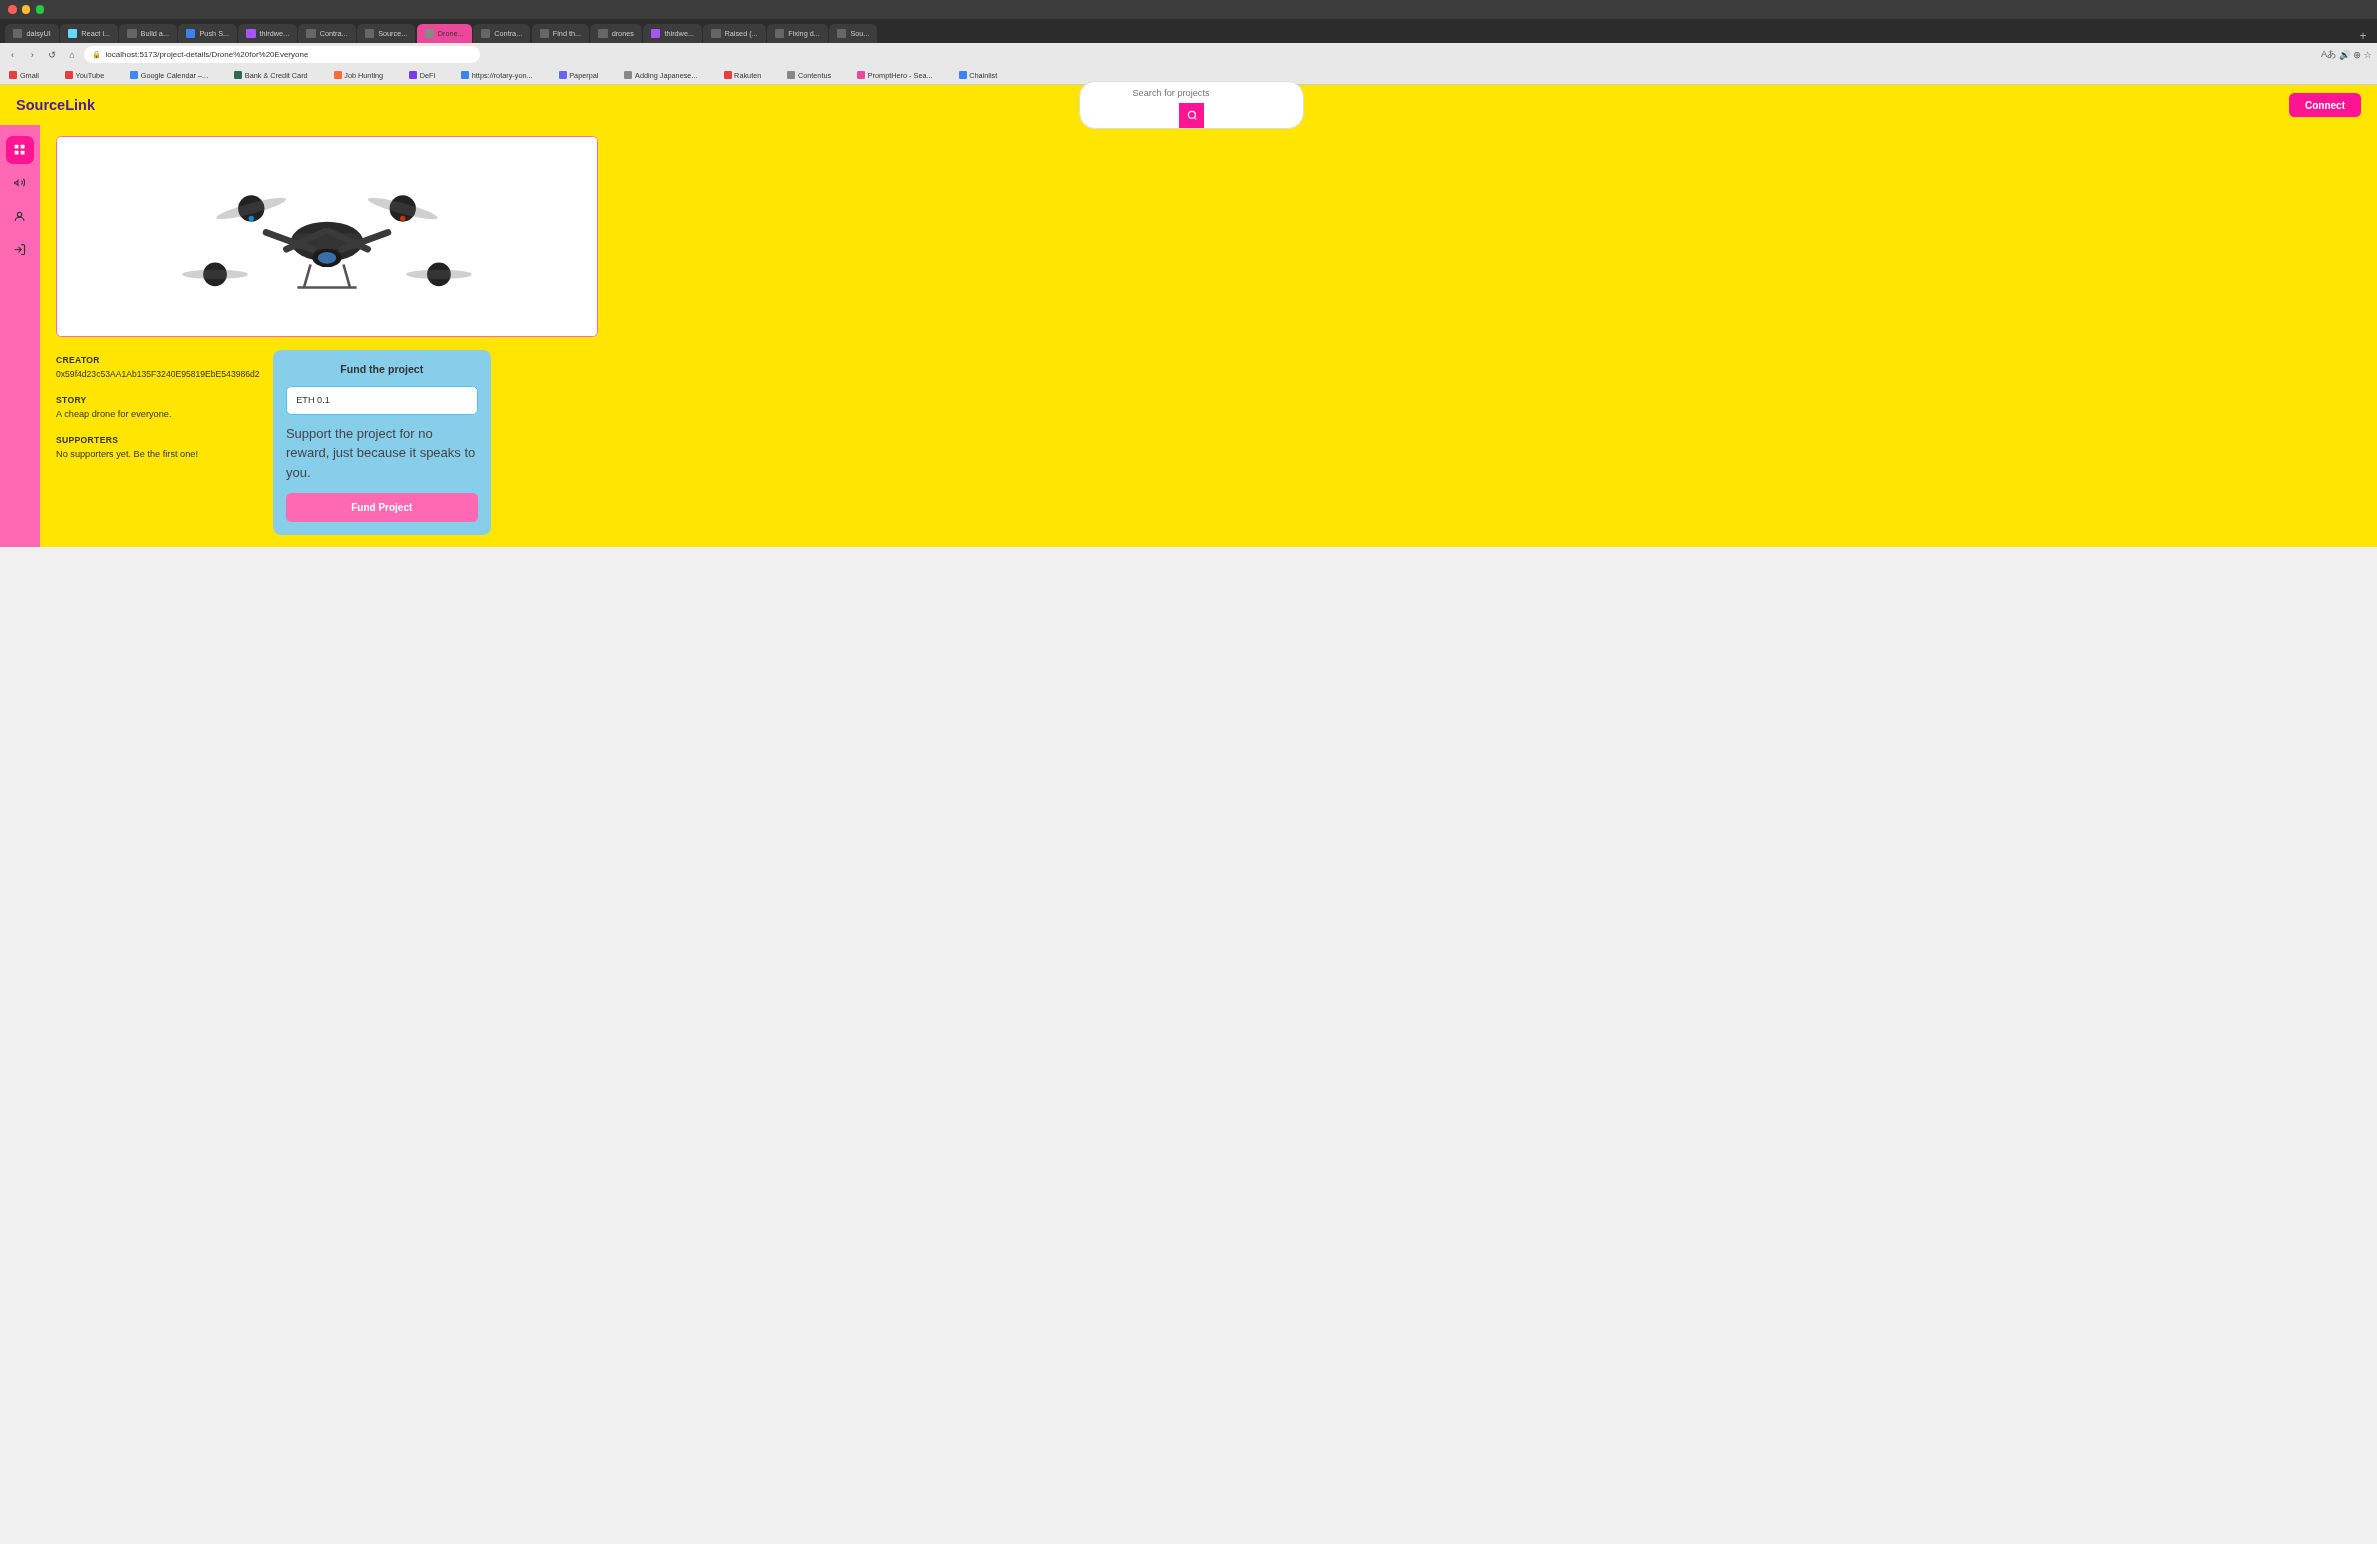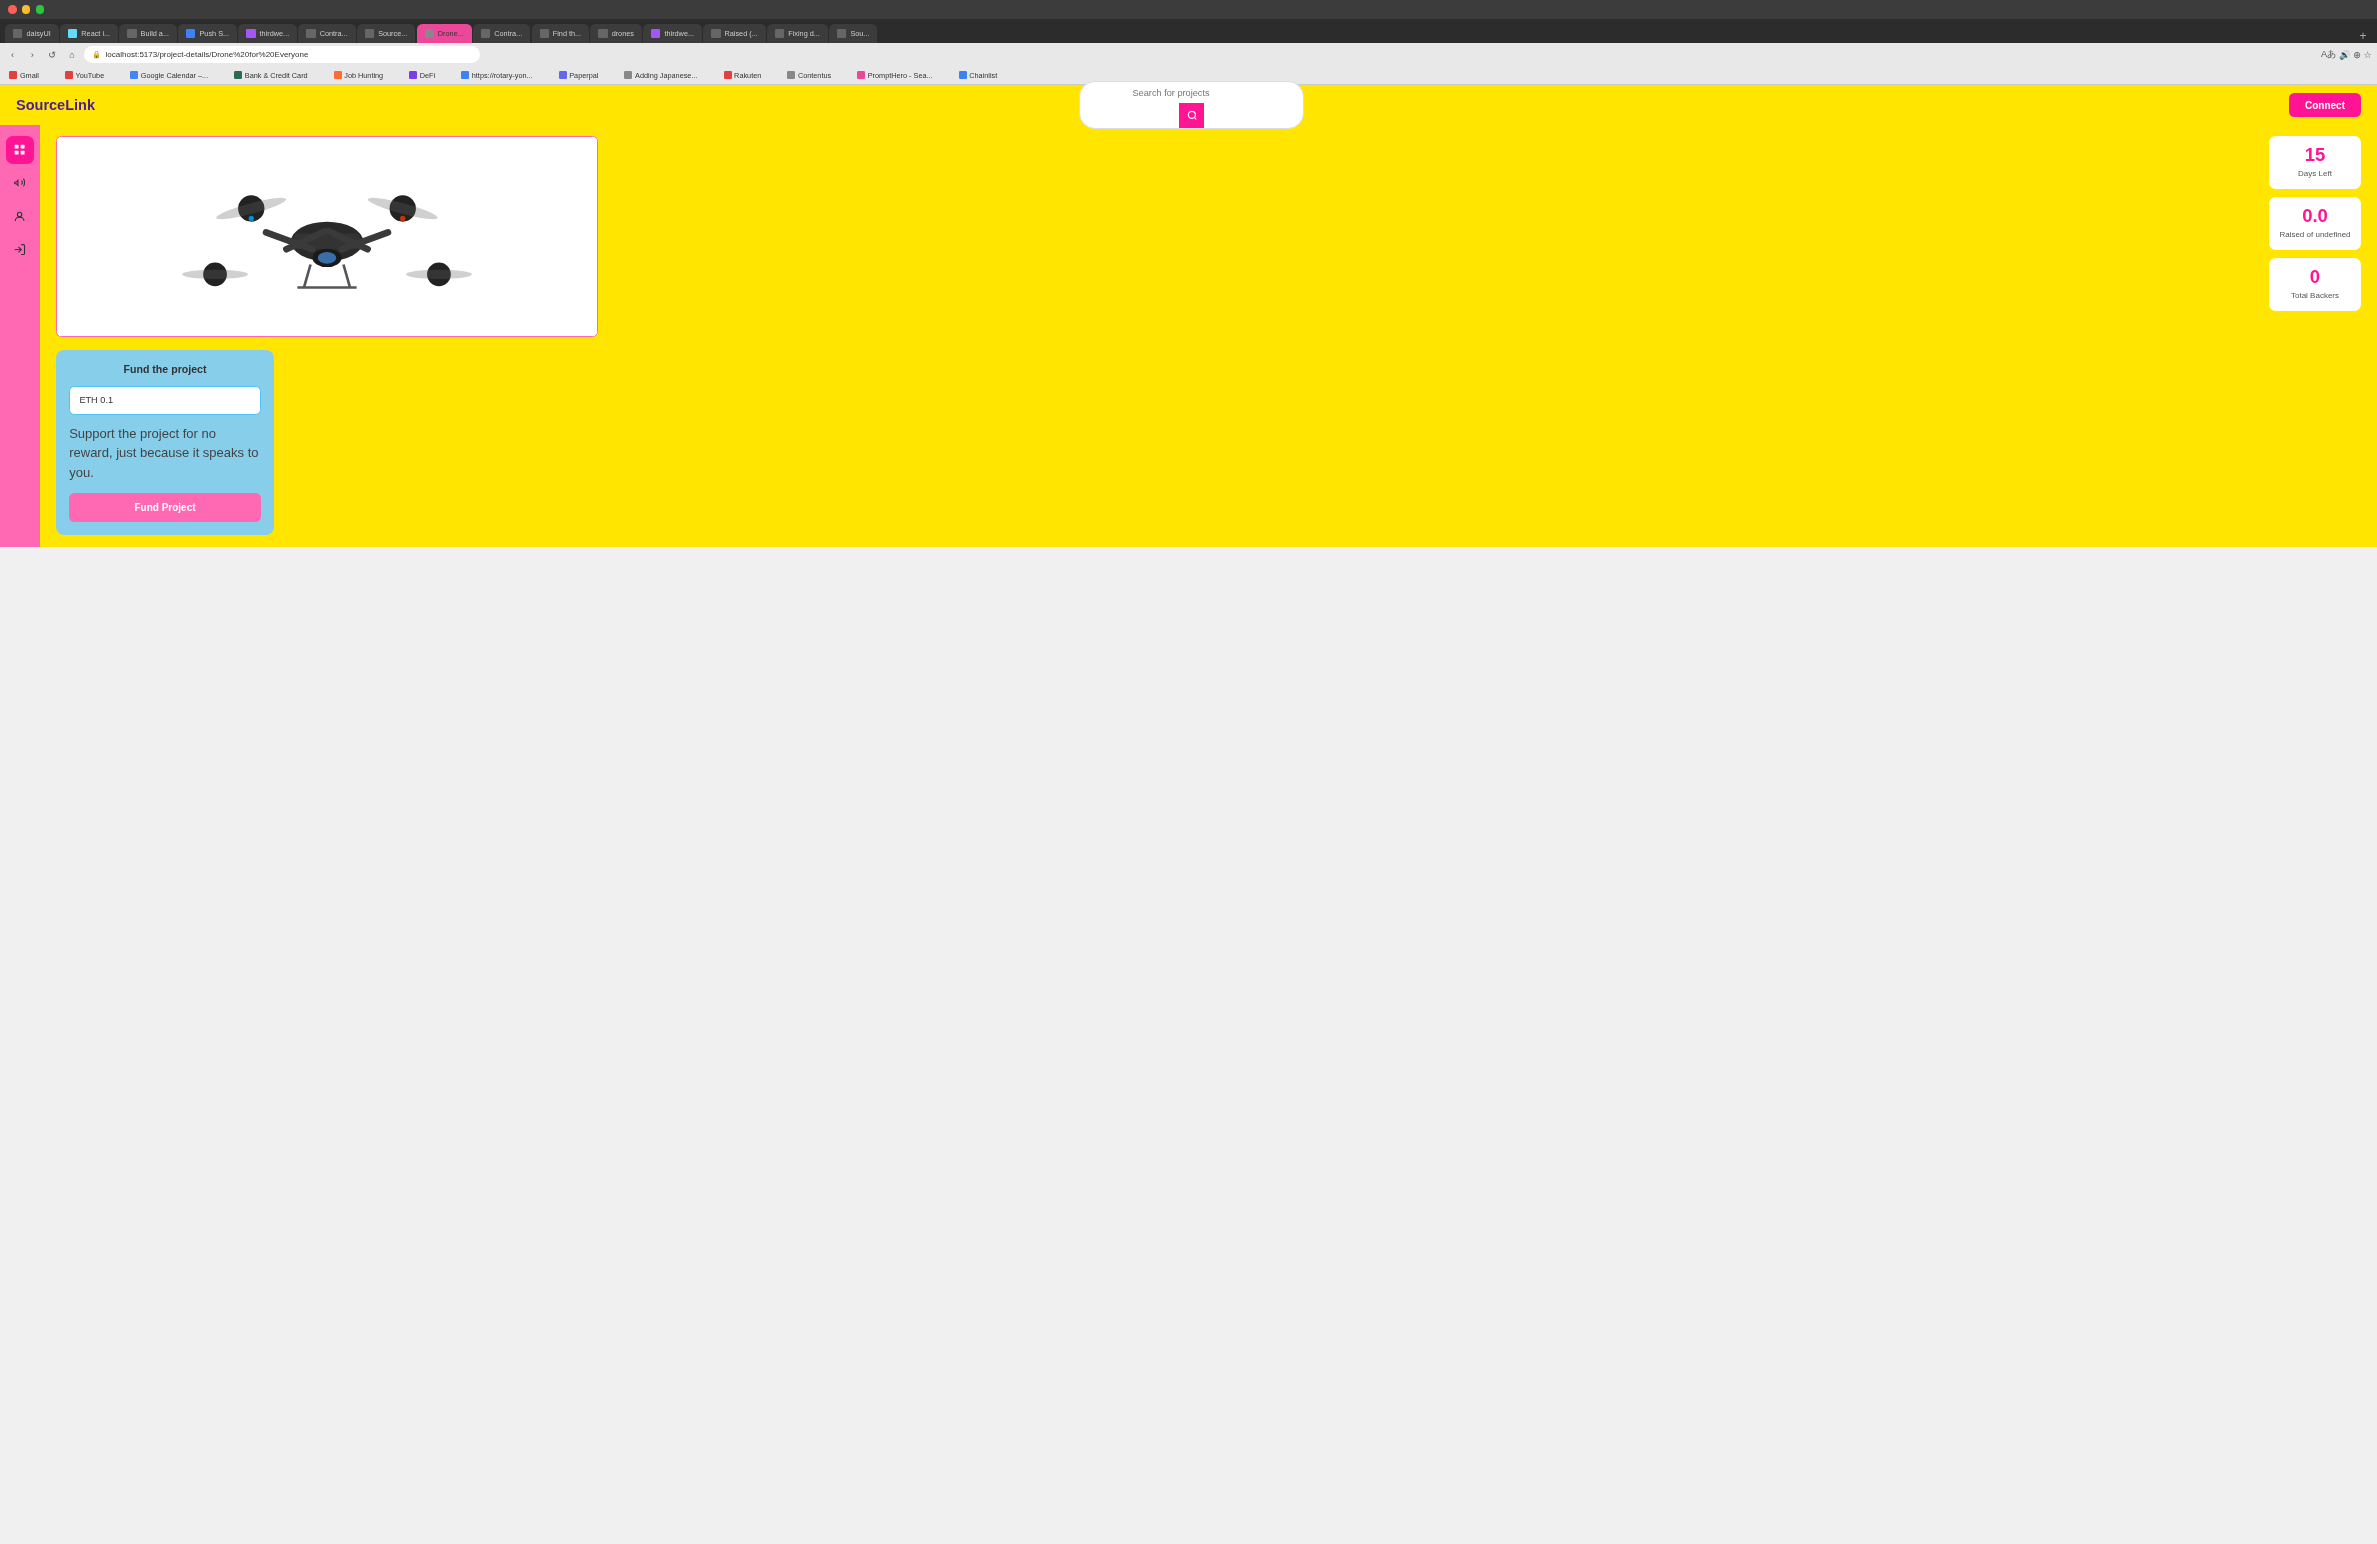--- a/index.html
+++ b/index.html
@@ -575,40 +575,40 @@
             <circle cx="295" cy="125" r="4" fill="#00aaff" opacity="0.8"></circle>
             <circle cx="525" cy="125" r="4" fill="#ff3300" opacity="0.8"></circle>
 
             <line x1="385" y1="195" x2="375" y2="230" stroke="#555" stroke-width="4"></line>
             <line x1="435" y1="195" x2="445" y2="230" stroke="#555" stroke-width="4"></line>
             <line x1="365" y1="230" x2="455" y2="230" stroke="#555" stroke-width="4"></line>
           </svg>
         </div>
 
         <div class="bottom-row">
+          <div class="project-details">
+            <div class="detail-section">
+              <div class="detail-label">CREATOR</div>
+              <div class="address-value">0x59f4d23c53AA1Ab135F3240E95819EbE543986d2</div>
+            </div>
+            <div class="detail-section">
+              <div class="detail-label">STORY</div>
+              <div class="detail-value">A cheap drone for everyone.</div>
+            </div>
+            <div class="detail-section">
+              <div class="detail-label">SUPPORTERS</div>
+              <div class="detail-value">No supporters yet. Be the first one!</div>
+            </div>
+          </div>
 
           <div class="fund-section">
             <div class="fund-title">Fund the project</div>
             <input class="fund-input" type="text" value="ETH 0.1" style="">
             <div class="fund-description">Support the project for no reward, just because it speaks to you.</div>
             <button class="fund-btn">Fund Project</button>
           </div>
         </div>
       </div>
 
-      <div class="right-panel">
-        <div class="stat-card">
-          <div class="stat-number">15</div>
-          <div class="stat-label">Days Left</div>
-        </div>
-        <div class="stat-card">
-          <div class="stat-number">0.0</div>
-          <div class="stat-label">Raised of undefined</div>
-        </div>
-        <div class="stat-card">
-          <div class="stat-number">0</div>
-          <div class="stat-label">Total Backers</div>
-        </div>
-      </div>
     </div>
   </div>
 </div>
 
 
 </body></html>

